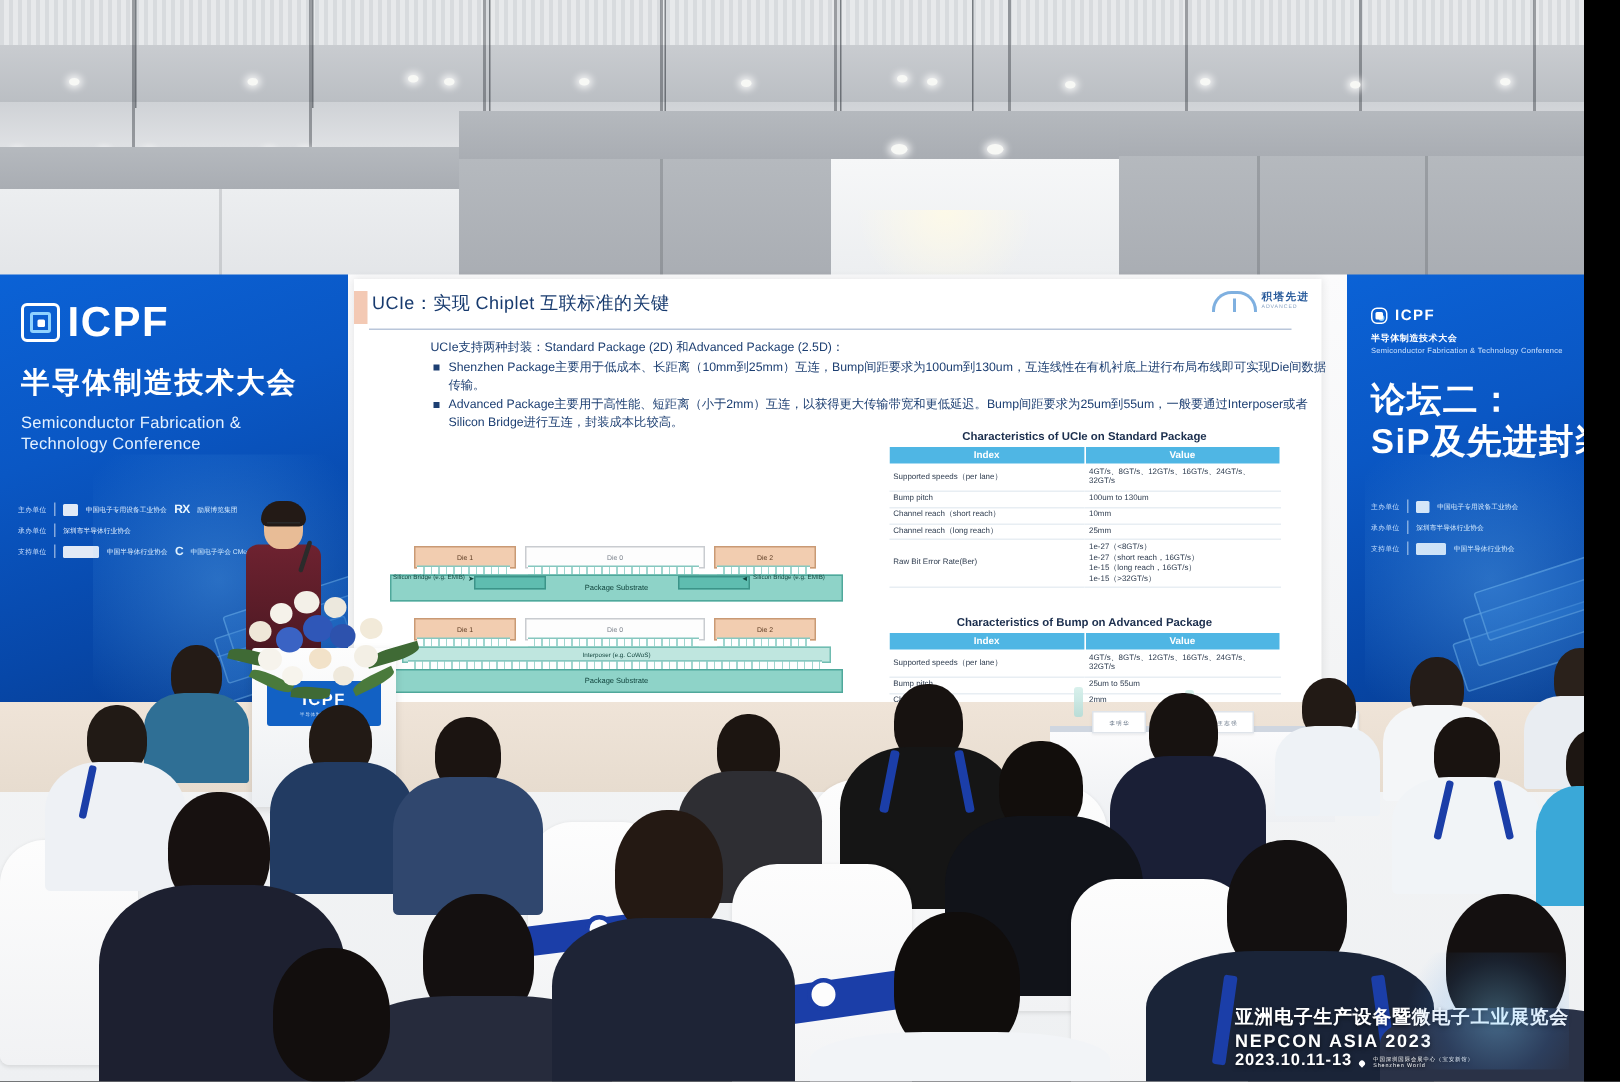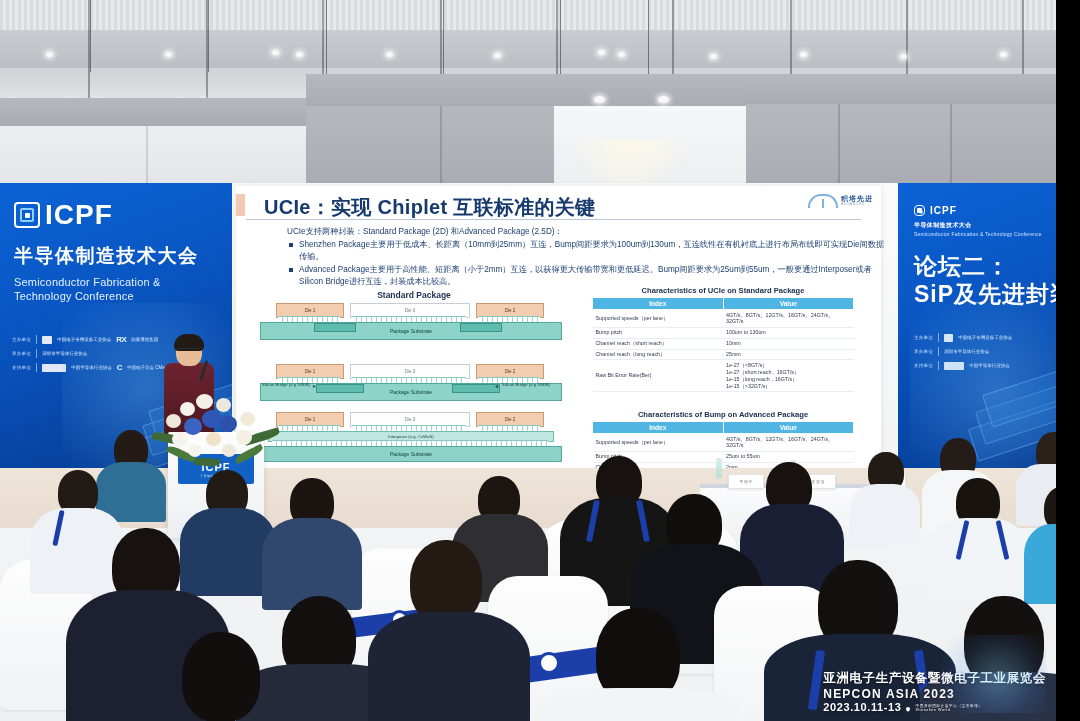--- a/index.html
+++ b/index.html
@@ -49,21 +49,21 @@
   
   .rb-cn{color:#ffffff;font-weight:bold;font-size:23px;letter-spacing:1px;line-height:1.2;white-space:nowrap;}
   .rb-small-cn{color:#fff;font-size:6px;font-weight:bold;letter-spacing:.4px;}
   .rb-small-en{color:#cfe4ff;font-size:5px;letter-spacing:.2px;}
   .chip-art{position:absolute;right:-26px;bottom:10px;width:150px;height:120px;transform:rotate(-18deg);opacity:.5;}
   .chip-lay{position:absolute;border:1.5px solid rgba(150,215,255,.75);background:rgba(60,150,240,.30);border-radius:2px;}
 
   
   .slide{position:absolute;left:236px;top:186px;width:645px;height:282px;background:#ffffff;box-shadow:0 0 6px rgba(0,0,0,.10);}
   .slide-accent{position:absolute;left:0;top:8px;width:9px;height:22px;background:#f3c9b4;}
-  .slide-title{position:absolute;left:28px;top:8px;color:#173a6e;font-weight:bold;font-size:20px;letter-spacing:.3px;}
+  .slide-title{position:absolute;left:12px;top:8px;color:#173a6e;font-weight:normal;font-size:12px;letter-spacing:.3px;}
   .title-rule{position:absolute;left:10px;top:33px;width:615px;height:1px;background:#b9c6da;}
   .vendor-logo{position:absolute;right:8px;top:8px;display:flex;align-items:center;gap:3px;}
   .vl-mark{width:26px;height:12px;border-radius:13px 13px 0 0;border:2px solid #7fb0e0;border-bottom:none;position:relative;}
   .vl-mark::after{content:"";position:absolute;left:50%;top:3px;width:2px;height:9px;margin-left:-1px;background:#7fb0e0;}
   .vl-cn{color:#2a5c9c;font-size:7px;font-weight:bold;letter-spacing:1px;}
   .vl-en{color:#8aa4c4;font-size:3.5px;letter-spacing:.6px;}
 
   .slide-intro{position:absolute;left:14px;top:40px;width:600px;color:#1d3f72;font-size:8.2px;line-height:1.45;margin-left:37px;}
   .bullets{margin:1px 0 0 0;padding:0;list-style:none;}
   .bullets li{position:relative;padding-left:12px;margin-bottom:1px;color:#1d3f72;font-size:8.2px;line-height:1.45;}
@@ -291,34 +291,20 @@
     </div>
 
     <div class="slide-intro">
       <div>UCIe支持两种封装：Standard Package (2D) 和Advanced Package (2.5D)：</div>
       <ul class="bullets">
         <li>Shenzhen Package主要用于低成本、长距离（10mm到25mm）互连，Bump间距要求为100um到130um，互连线性在有机衬底上进行布局布线即可实现Die间数据传输。</li>
         <li>Advanced Package主要用于高性能、短距离（小于2mm）互连，以获得更大传输带宽和更低延迟。Bump间距要求为25um到55um，一般要通过Interposer或者Silicon Bridge进行互连，封装成本比较高。</li>
       </ul>
     </div>
 
-    <div class="diag" style="top:104px;">
-      <div class="diag-title">Standard Package</div>
-      <div class="pkg" style="height:42px;">
-        <div class="die" style="left:22px;top:0;width:66px;">Die 1</div>
-        <div class="die-white" style="left:96px;top:0;width:118px;">Die 0</div>
-        <div class="die" style="left:222px;top:0;width:66px;">Die 2</div>
-        <div class="bumps" style="left:24px;top:13px;width:62px;"></div>
-        <div class="bumps" style="left:98px;top:13px;width:114px;"></div>
-        <div class="bumps" style="left:224px;top:13px;width:62px;"></div>
-        <div class="substrate" style="left:6px;top:19px;width:300px;height:16px;">Package Substrate</div>
-        <div class="bridge" style="left:60px;top:20px;width:40px;height:7px;"></div>
-        <div class="bridge" style="left:206px;top:20px;width:40px;height:7px;"></div>
-      </div>
-    </div>
 
     <div class="diag" style="top:178px;">
       <div class="pkg" style="height:42px;">
         <div class="die" style="left:22px;top:0;width:66px;">Die 1</div>
         <div class="die-white" style="left:96px;top:0;width:118px;">Die 0</div>
         <div class="die" style="left:222px;top:0;width:66px;">Die 2</div>
         <div class="bumps" style="left:24px;top:13px;width:62px;"></div>
         <div class="bumps" style="left:98px;top:13px;width:114px;"></div>
         <div class="bumps" style="left:224px;top:13px;width:62px;"></div>
         <div class="substrate" style="left:6px;top:19px;width:300px;height:16px;">Package Substrate</div>

